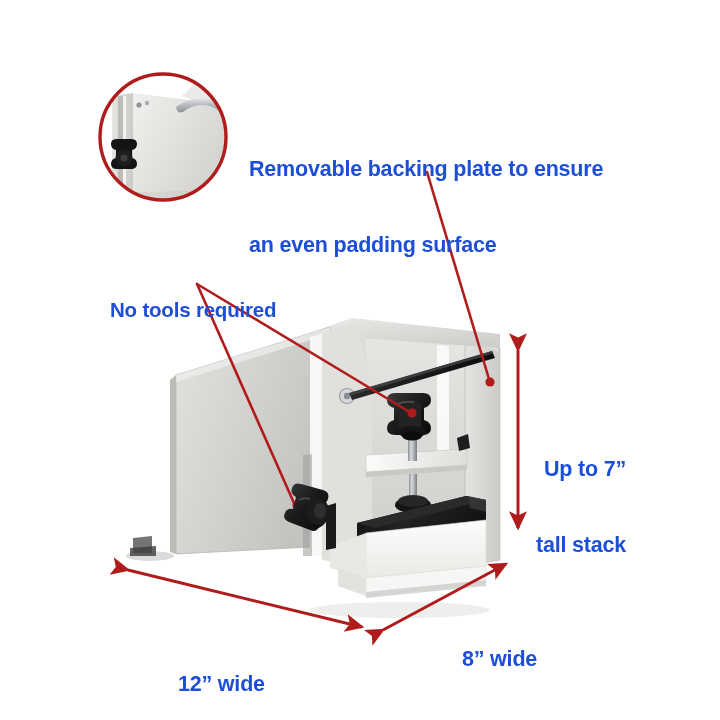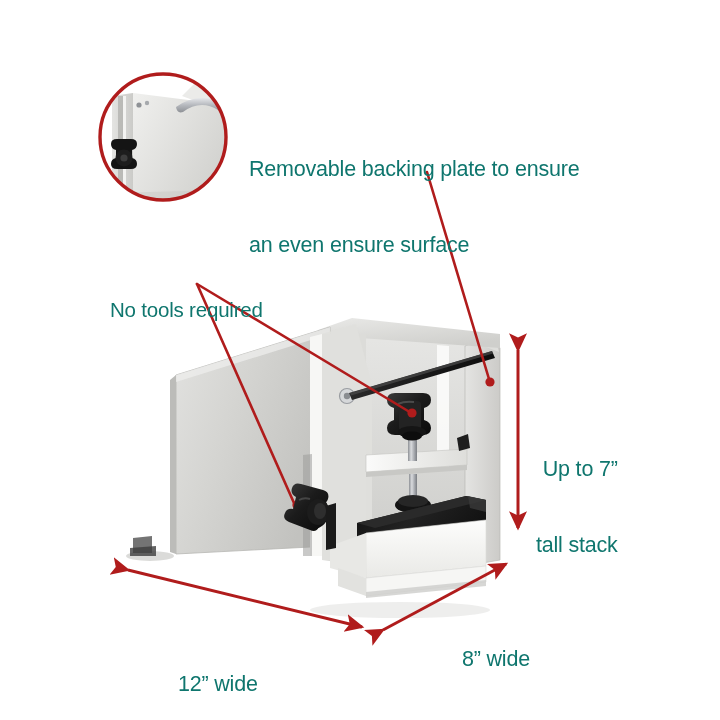--- a/index.html
+++ b/index.html
@@ -18,23 +18,23 @@
   }
   .svg-layer {
     position: absolute;
     left: 0;
     top: 0;
     width: 720px;
     height: 720px;
   }
   .callout {
     position: absolute;
-    color: #0f766e;
+    color: #1d4ed8;
     font-family: "Liberation Sans", sans-serif;
-    font-weight: normal;
+    font-weight: bold;
     letter-spacing: -0.2px;
     white-space: pre;
     line-height: 1.18;
   }
   #callout-backing-plate {
     left: 249px;
     top: 106px;
     font-size: 21.5px;
   }
   #callout-no-tools {
@@ -267,21 +267,21 @@
       <line x1="518" y1="350" x2="518" y2="528" stroke="#b01c1c" stroke-width="3" marker-start="url(#arrowStartRed)" marker-end="url(#arrowEndRed)"></line>
 
       <line x1="128" y1="570" x2="362" y2="627" stroke="#b01c1c" stroke-width="3" marker-start="url(#arrowStartRed)" marker-end="url(#arrowEndRed)"></line>
 
       <line x1="383" y1="630" x2="506" y2="564" stroke="#b01c1c" stroke-width="3" marker-start="url(#arrowStartRed)" marker-end="url(#arrowEndRed)"></line>
     </g>
   </svg>
 
   <div class="callout" id="callout-backing-plate">
     <div>Removable backing plate to ensure</div>
-    <div>an even ensure surface</div>
+    <div>an even padding surface</div>
   </div>
 
   <div class="callout" id="callout-no-tools">
     <div>No tools required</div>
   </div>
 
   <div class="callout" id="callout-tall-stack">
     <div> Up to 7”</div>
     <div>tall stack</div>
   </div>

